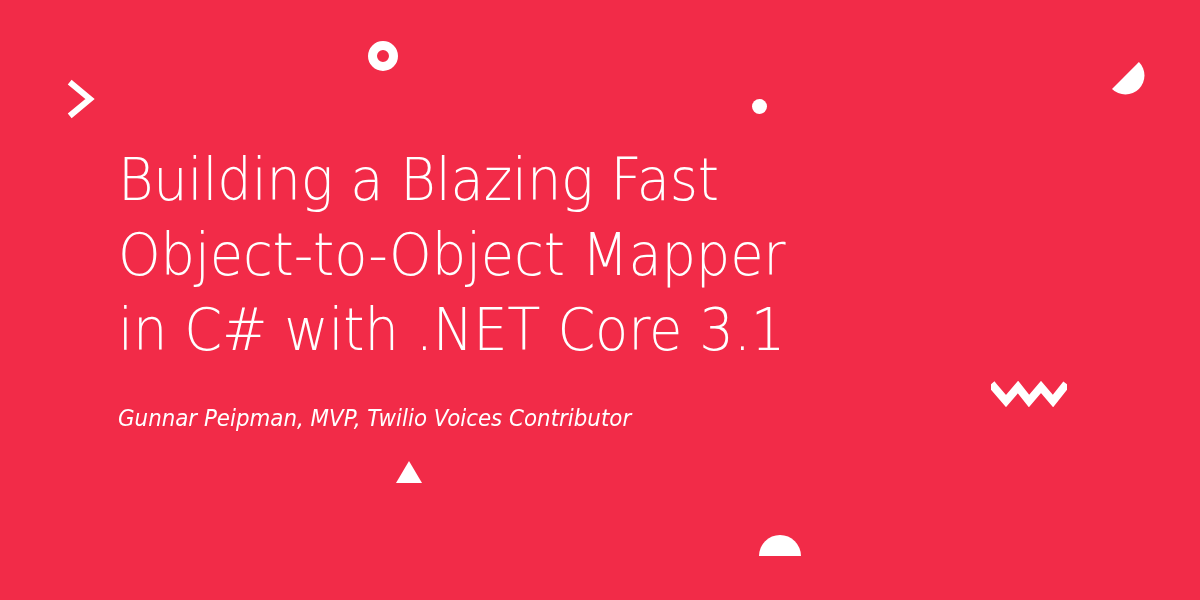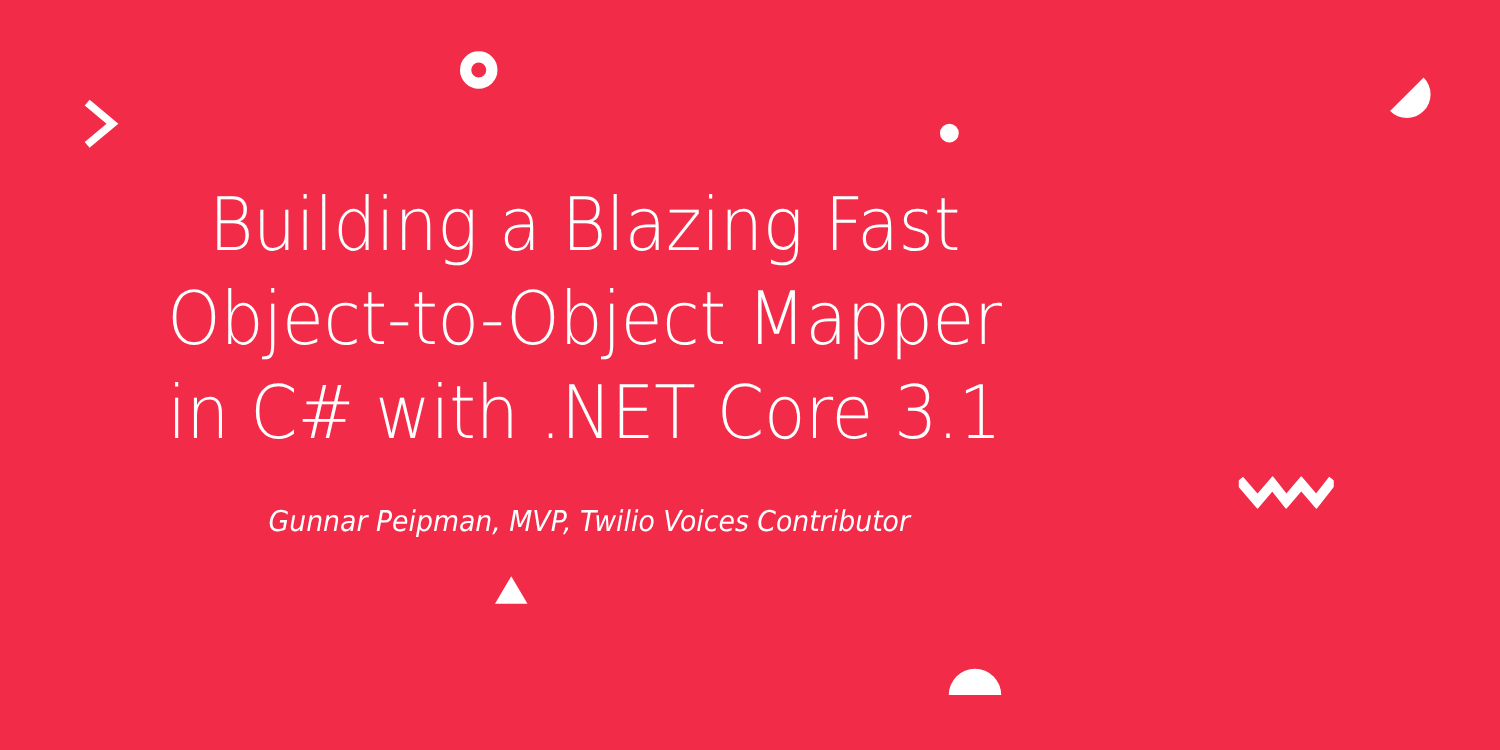--- a/index.html
+++ b/index.html
@@ -15,21 +15,20 @@
     background: #F22B48;
     font-family: "DejaVu Sans", sans-serif;
   }
 
   
   #text-block {
     position: absolute;
     left: 118px;
     top: 142px;
     width: 760px;
-    text-align: center;
   }
   .title-line {
     font-family: "DejaVu Sans", sans-serif;
     font-weight: 300;
     font-size: 59px;
     line-height: 75px;
     color: #ffffff;
     letter-spacing: -0.2px;
     white-space: nowrap;
     transform: scaleX(0.92);

